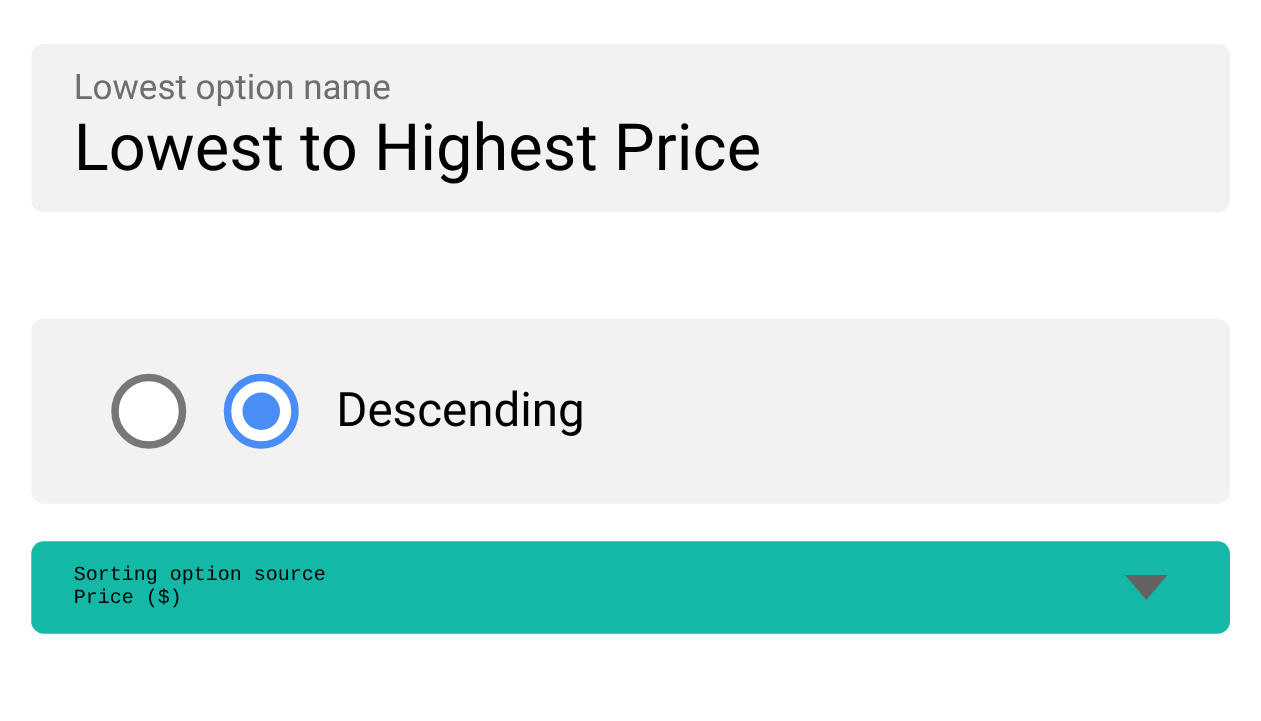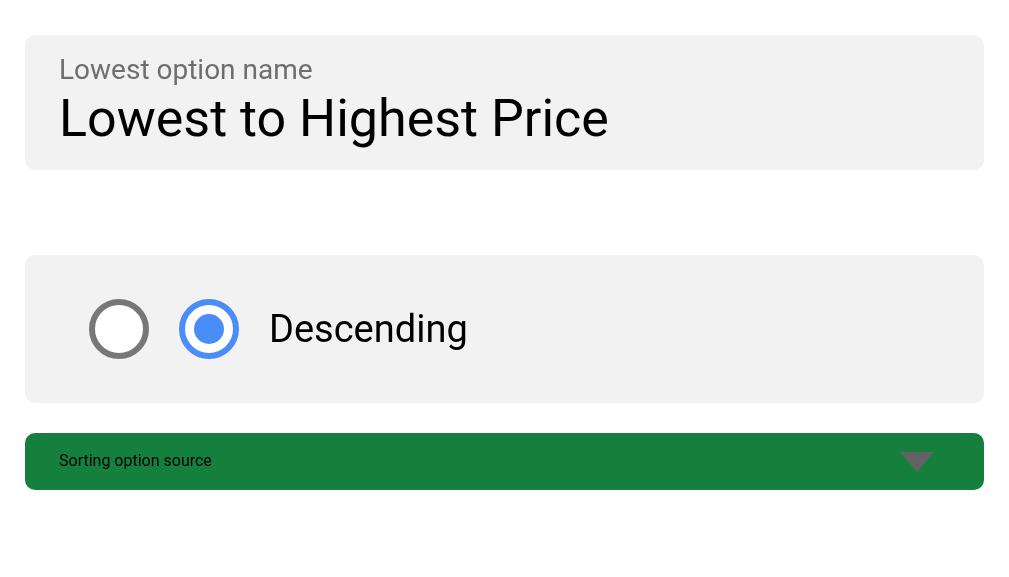--- a/index.html
+++ b/index.html
@@ -77,24 +77,25 @@
       height: 30px;
       border-radius: 50%;
       background: #4a8df6;
     }
     .radio-label {
       font-size: 38px;
       color: #000000;
       font-weight: 400;
     }
     .select-card {
-      background: #15803d;
+      background: #14b8a6;
       border-radius: 10px;
       padding: 18px 34px 20px 34px;
       position: relative;
+      font-family: Liberation Mono, monospace;
     }
     .chevron {
       position: absolute;
       right: 50px;
       top: 50%;
       transform: translateY(-50%);
     }
     .chevron svg {
       width: 34px;
       height: 20px;
@@ -118,18 +119,19 @@
   <div class="radio-option">
     <div class="radio-circle selected"></div>
     <div class="radio-label">Descending</div>
   </div>
 </div>
 
 <div class="spacer-sm"></div>
 
 <div class="select-card">
   <div class="field-label">Sorting option source</div>
+  <div class="field-value">Price ($)</div>
   <div class="chevron">
     <svg viewBox="0 0 34 20">
       <polygon points="0,0 34,0 17,20" fill="#636363"></polygon>
     </svg>
   </div>
 </div>
 
 </body></html>

